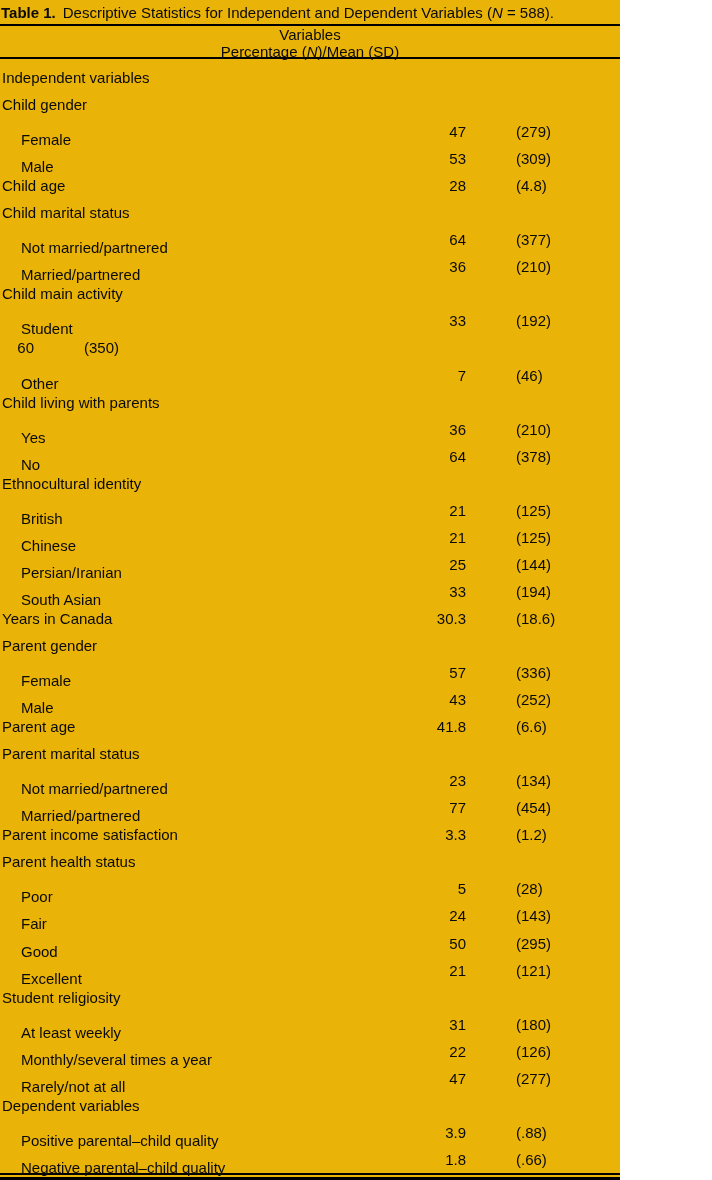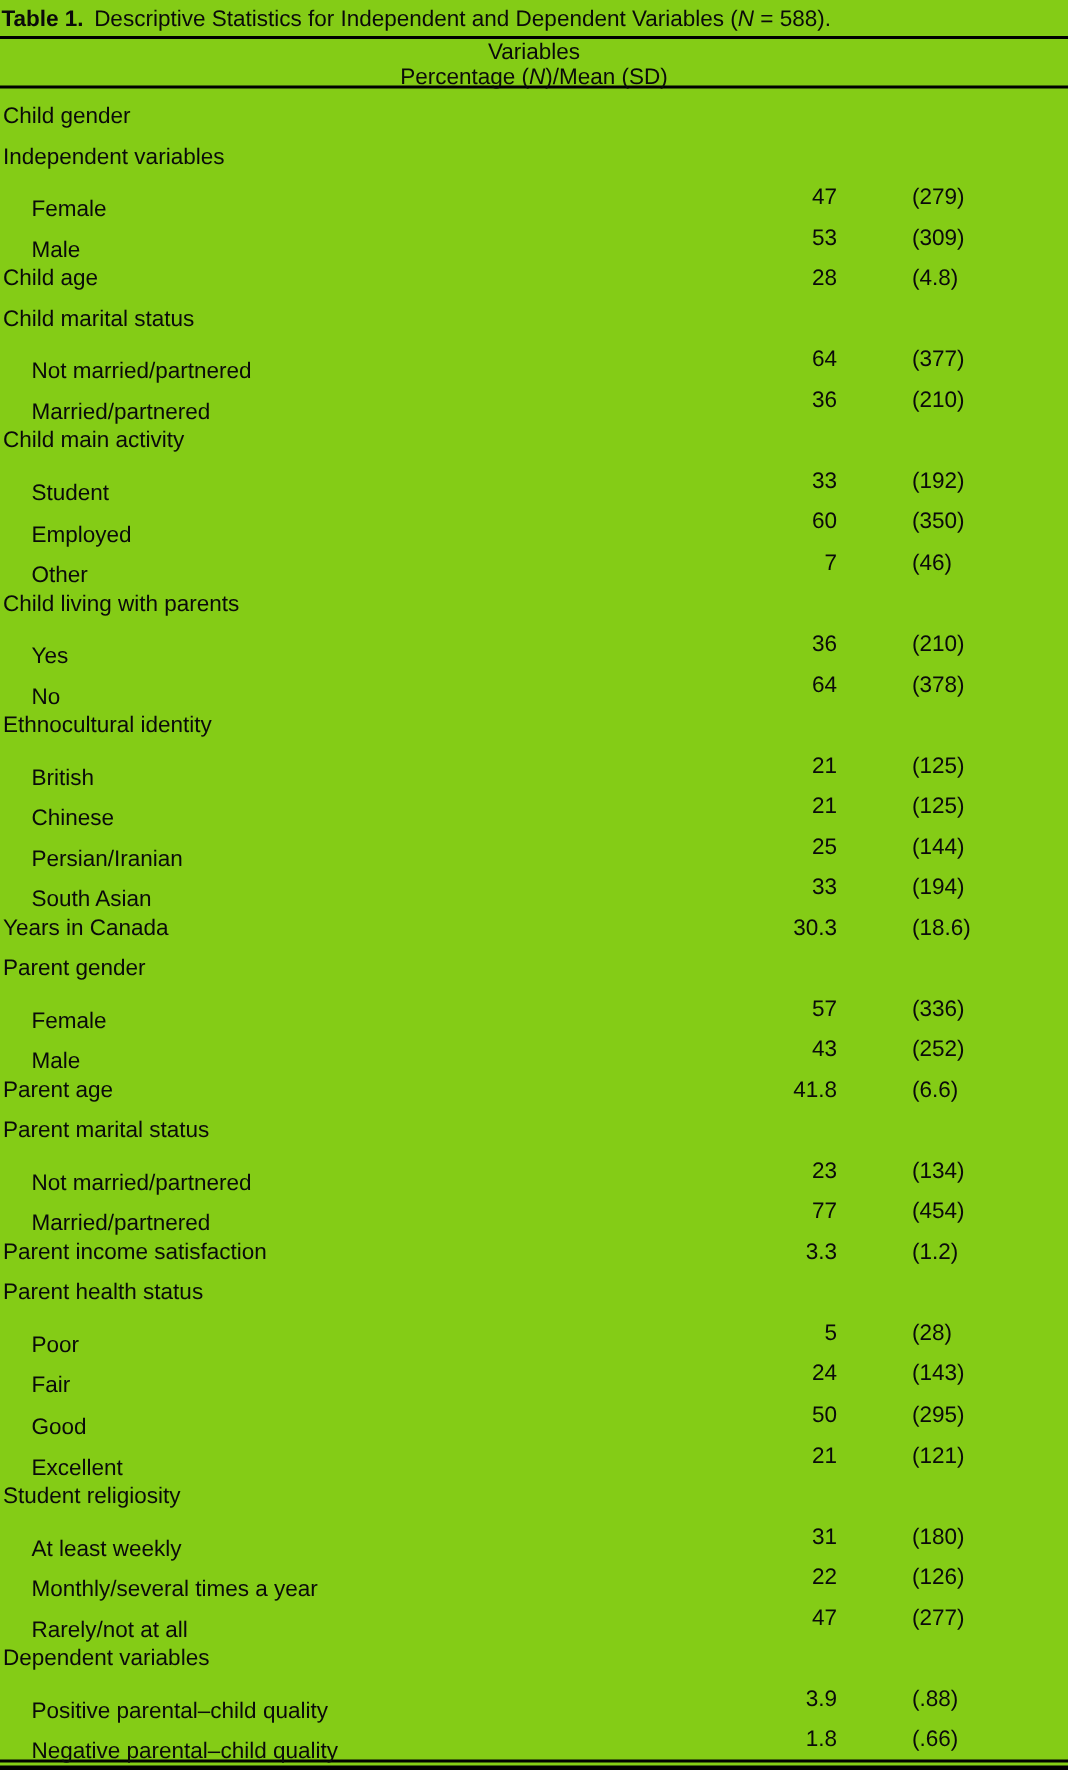--- a/index.html
+++ b/index.html
@@ -1,20 +1,20 @@
 <!DOCTYPE html>
 <html><head>
 <meta charset="utf-8">
 <style>
   html, body { margin: 0; padding: 0; background: #ffffff; }
   .page {
     position: relative;
-    width: 712px;
+    width: 620px;
     height: 1180px;
-    background: #84cc16;
+    background: #eab308;
     color: #0a0a0a;
     font-family: "Liberation Sans", sans-serif;
     font-size: 15px;
     overflow: hidden;
     box-sizing: border-box;
   }
   .title {
     padding: 3px 2px 0 1px;
     height: 21px;
     line-height: 20px;
@@ -78,28 +78,28 @@
 
   <div class="hdr">
     <span>Variables</span>
     <span><span>Percentage (</span><span class="ital">N</span><span>)/Mean (SD)</span></span>
   </div>
 
   <hr class="rule">
 
   <div class="tbody">
       <div class="row">
+        <span class="row-label">Independent variables</span>
+        <span class="row-value">
+          <span class="val-num"></span>
+          <span class="val-paren"></span>
+        </span>
+      </div>
+      <div class="row">
         <span class="row-label">Child gender</span>
-        <span class="row-value">
-          <span class="val-num"></span>
-          <span class="val-paren"></span>
-        </span>
-      </div>
-      <div class="row">
-        <span class="row-label">Independent variables</span>
         <span class="row-value">
           <span class="val-num"></span>
           <span class="val-paren"></span>
         </span>
       </div>
       <div class="row indent">
         <span class="row-label">Female</span>
         <span class="row-value">
           <span class="val-num">47</span>
           <span class="val-paren">(279)</span>
@@ -148,21 +148,20 @@
         </span>
       </div>
       <div class="row indent">
         <span class="row-label">Student</span>
         <span class="row-value">
           <span class="val-num">33</span>
           <span class="val-paren">(192)</span>
         </span>
       </div>
       <div class="row indent">
-        <span class="row-label">Employed</span>
         <span class="row-value">
           <span class="val-num">60</span>
           <span class="val-paren">(350)</span>
         </span>
       </div>
       <div class="row indent">
         <span class="row-label">Other</span>
         <span class="row-value">
           <span class="val-num">7</span>
           <span class="val-paren">(46)</span>

